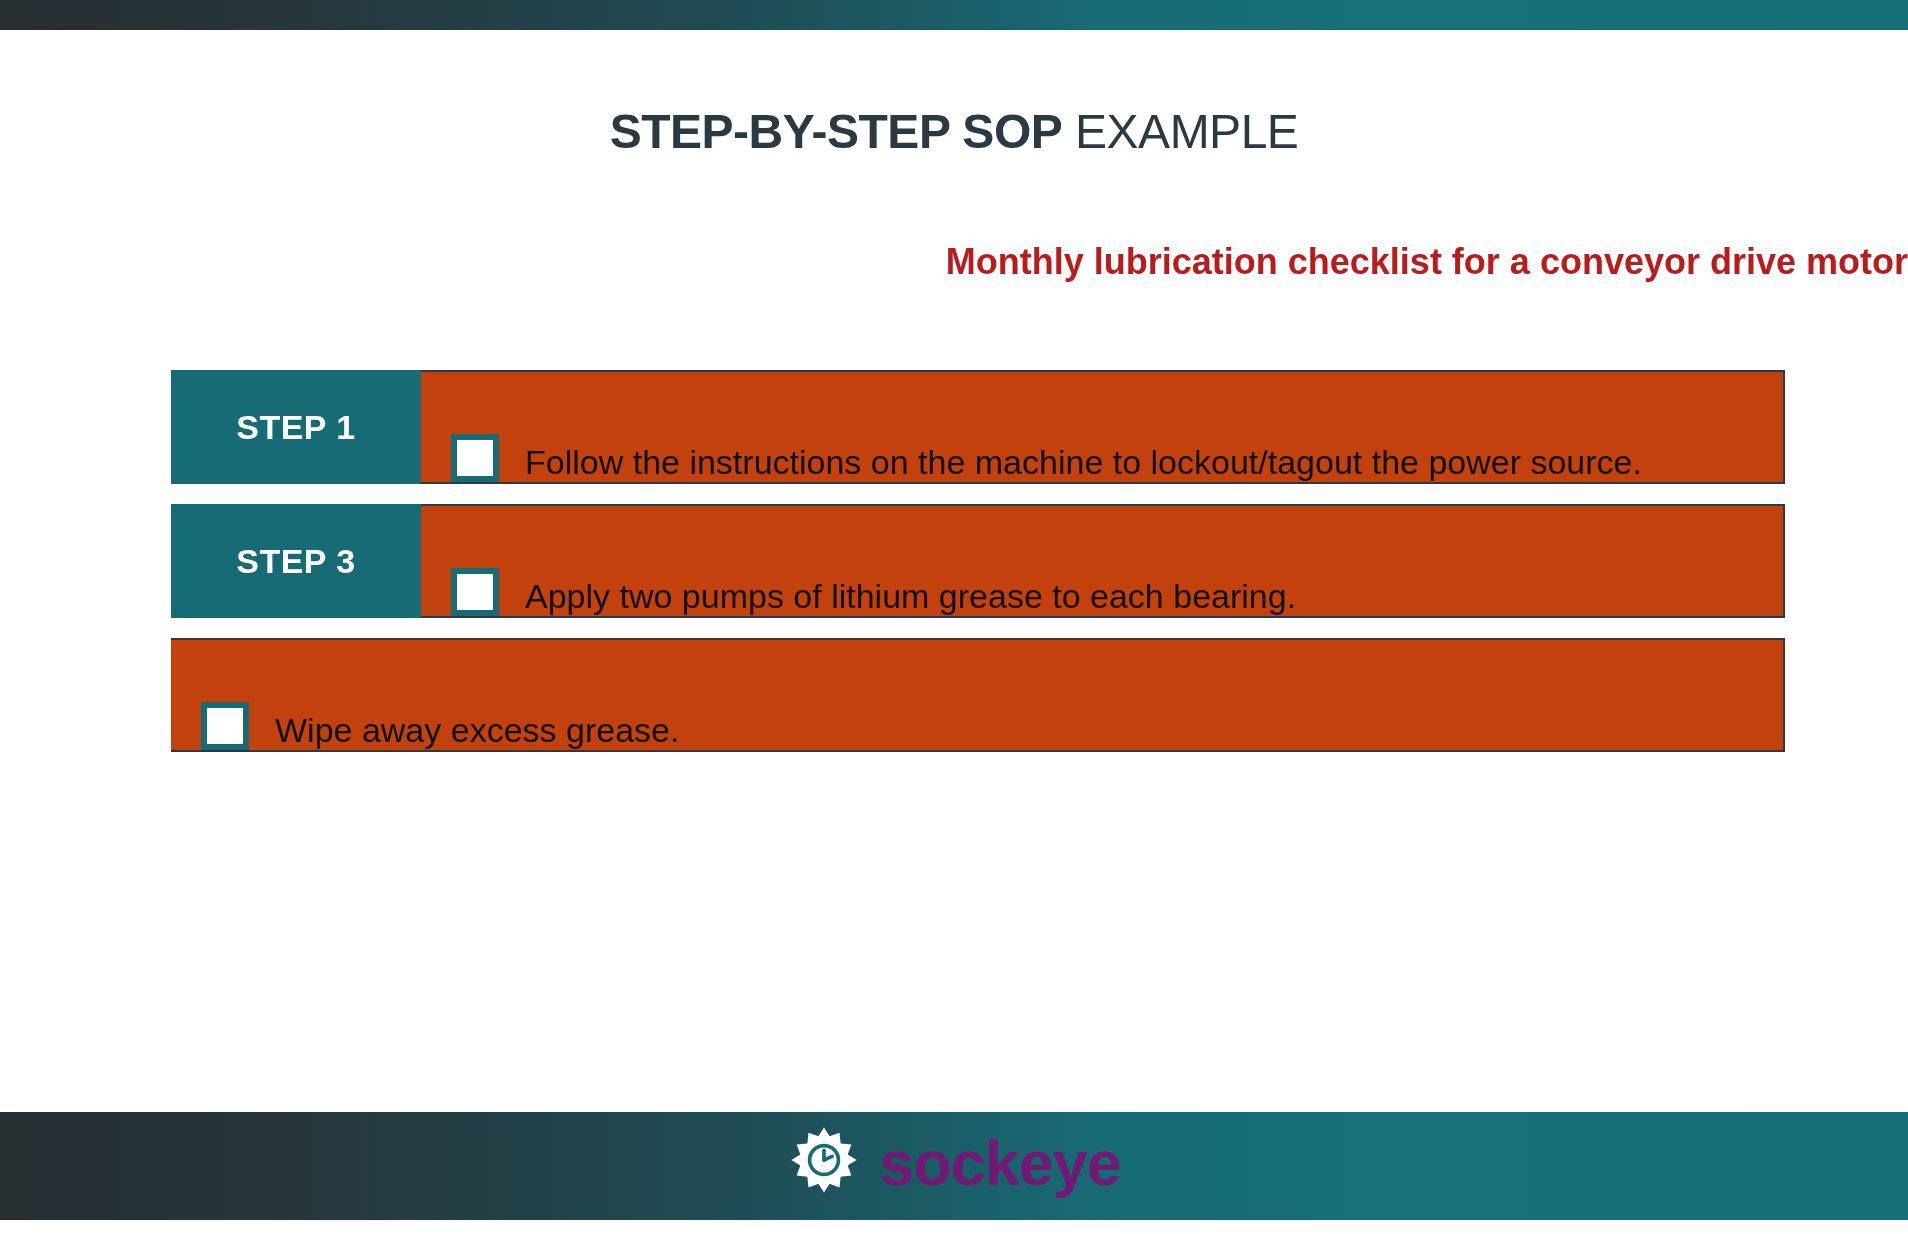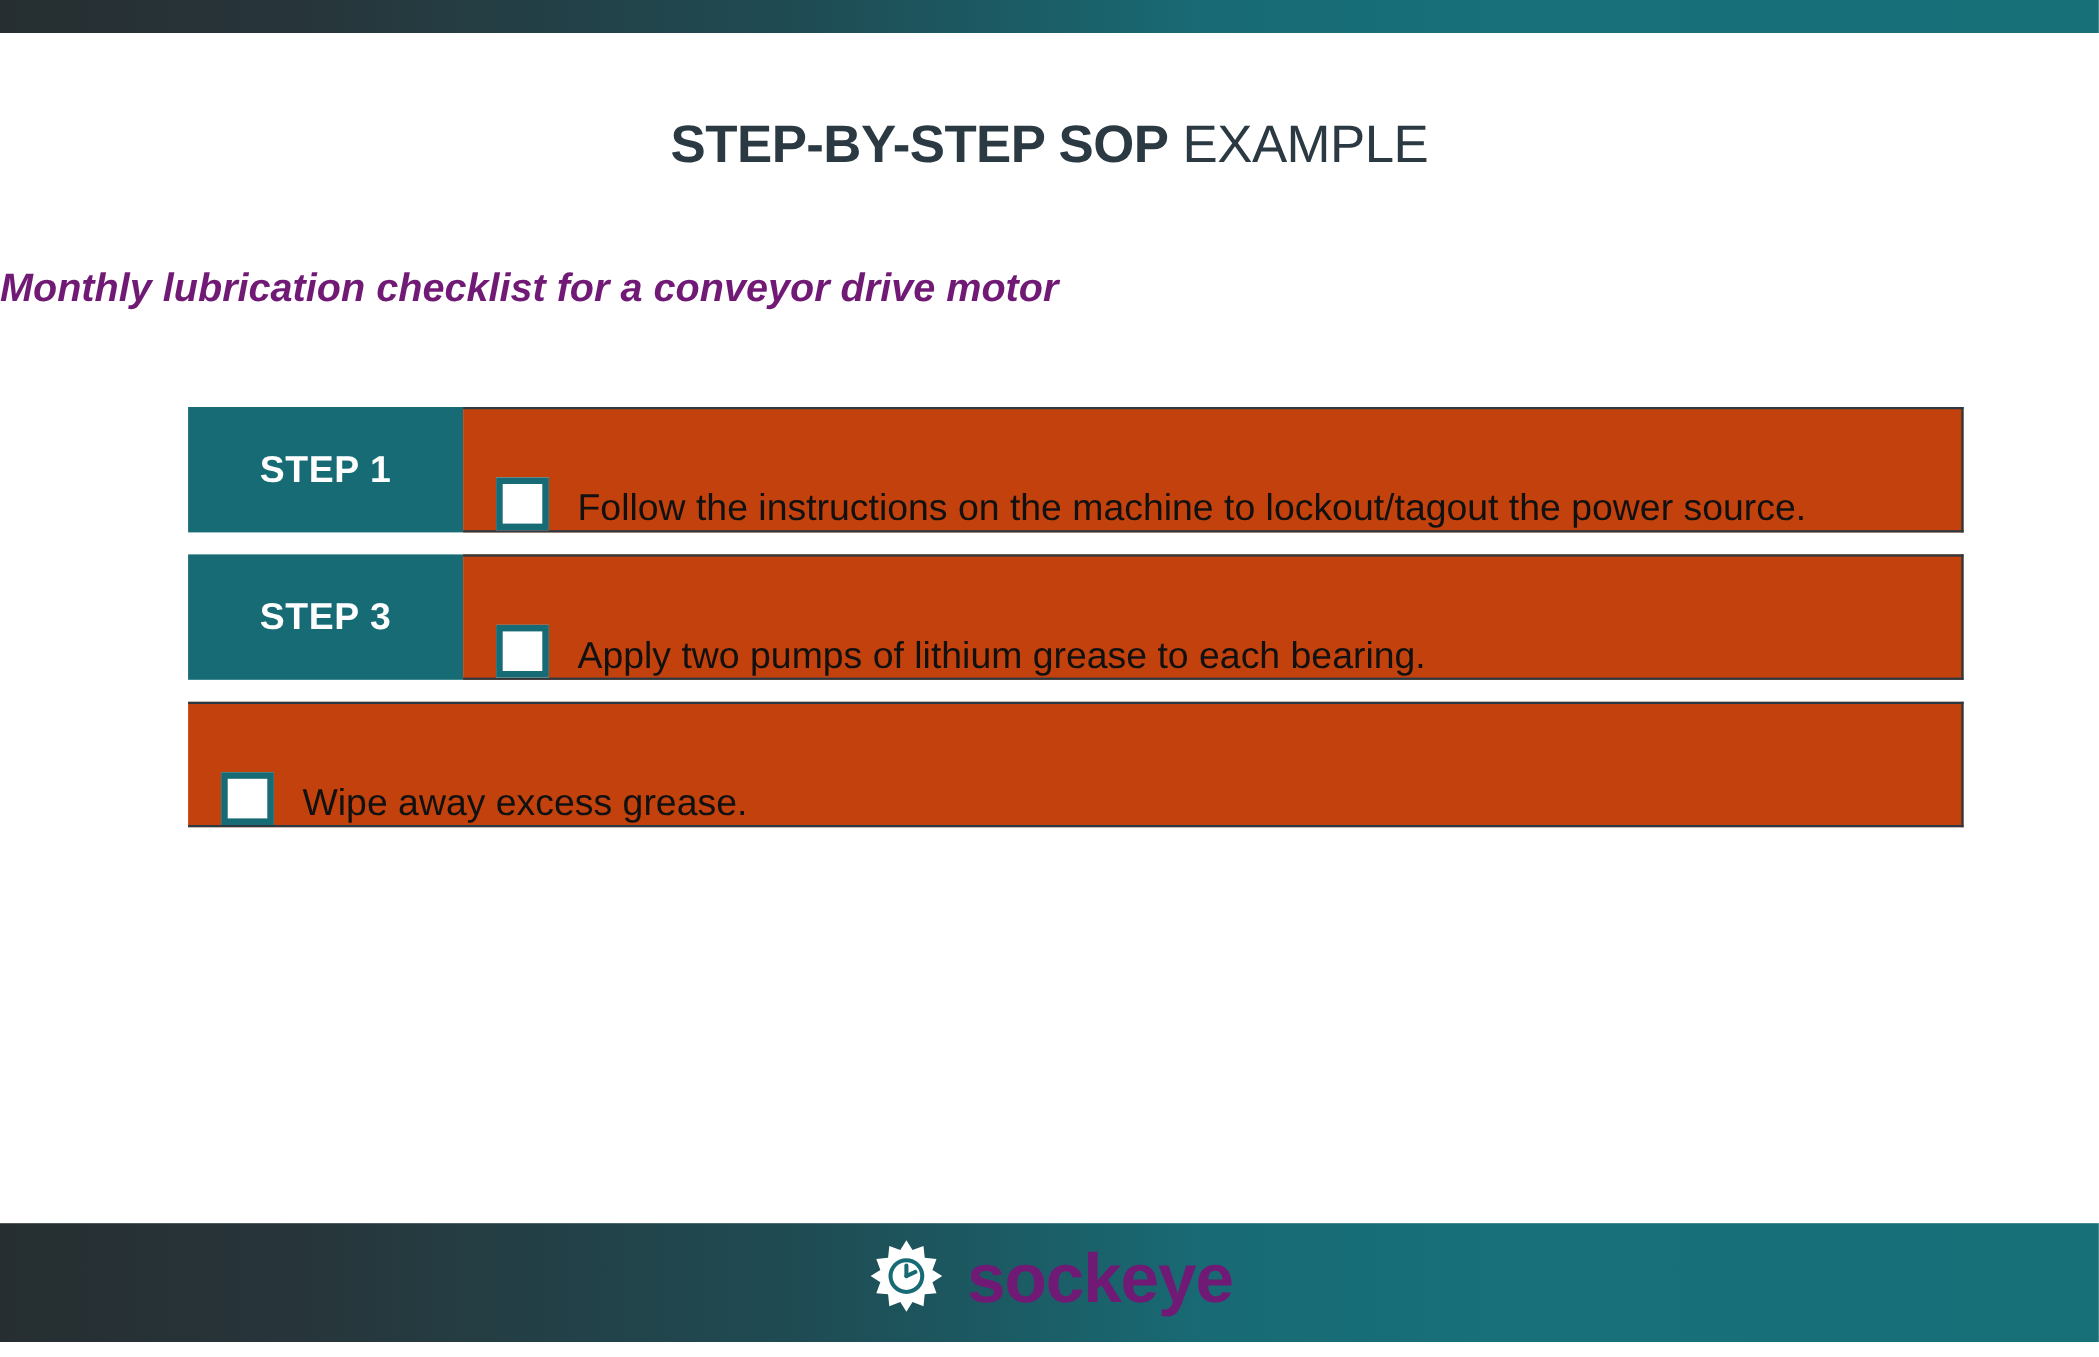--- a/index.html
+++ b/index.html
@@ -55,26 +55,25 @@
     white-space: nowrap;
   }
   .title .strong {
     font-weight: 700;
   }
   .subtitle {
     position: absolute;
     top: 240px;
     left: 0;
     width: 1908px;
-    text-align: left;
-    color: #701a75;
+    text-align: right;
+    color: #b91c1c;
     font-size: 36px;
     line-height: 44px;
     font-weight: 700;
-    font-style: italic;
     white-space: nowrap;
   }
 
   
   .steps {
     position: absolute;
     top: 370px;
     left: 171px;
     width: 1614px;
   }

